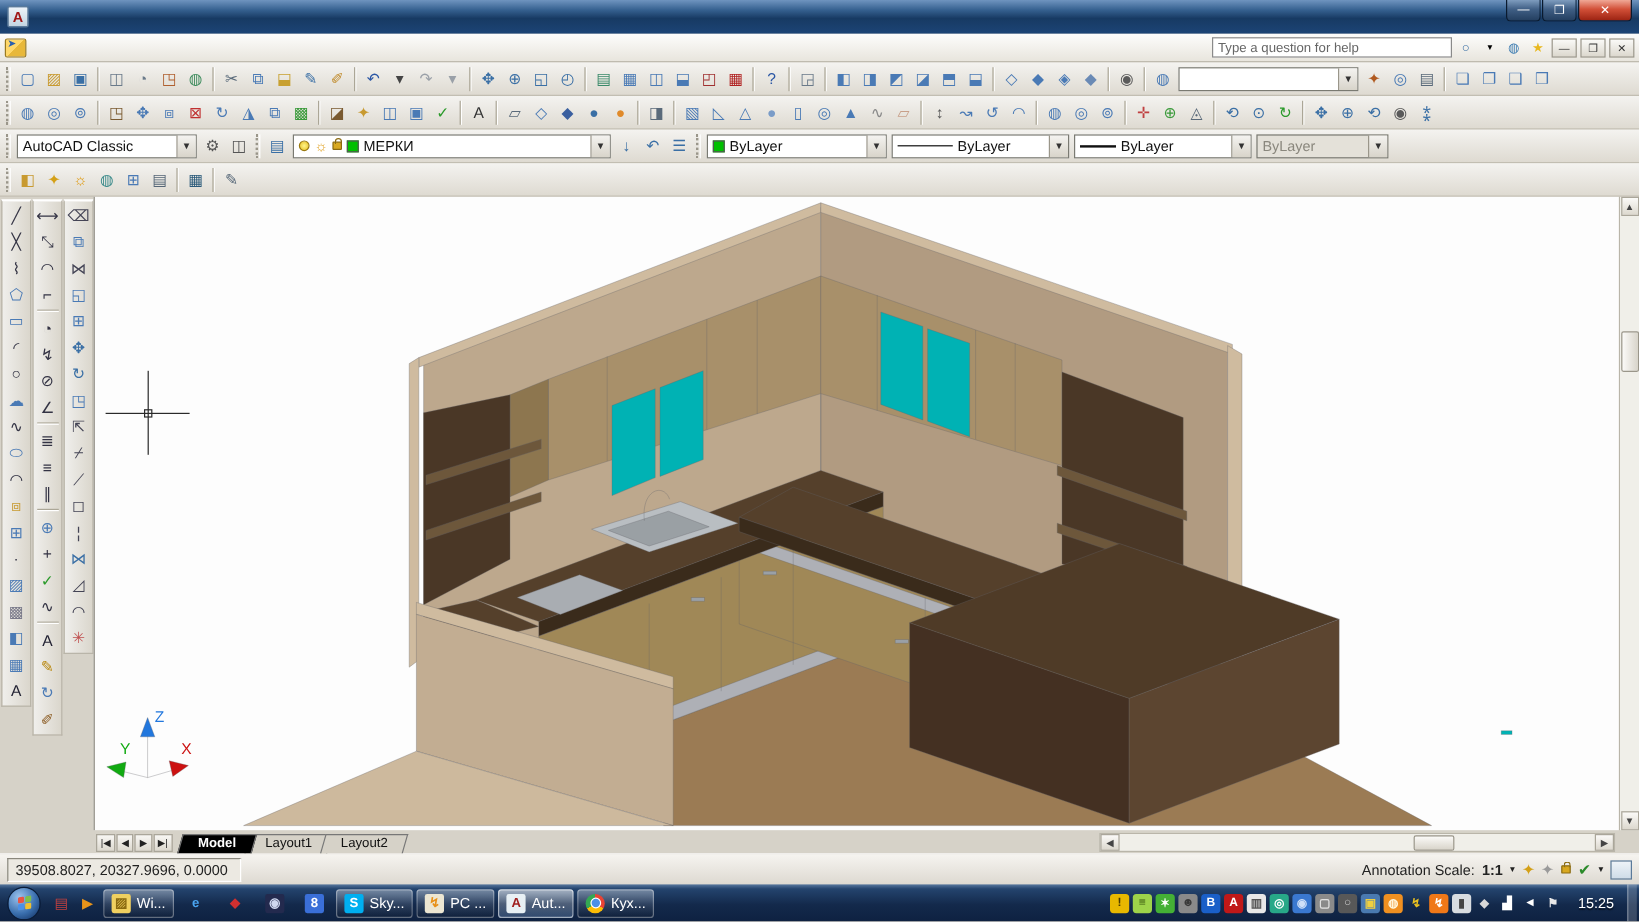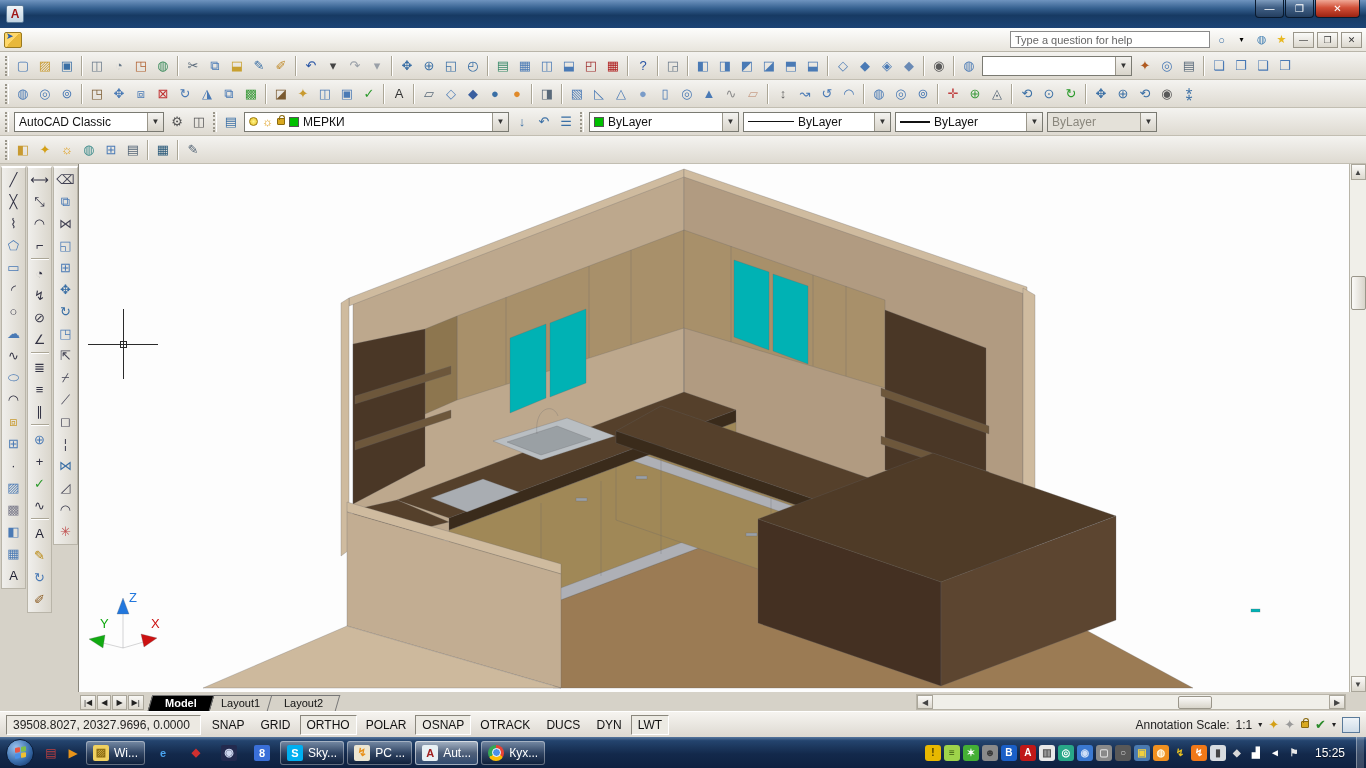--- a/index.html
+++ b/index.html
@@ -871,34 +871,23 @@
       </div>
     <div class="hscroll">
       <span class="hsa">◀</span>
       <span class="hthumb"></span>
       <span class="hsa right">▶</span>
     </div>
   </div>
 
   <div class="statusbar">
     <span class="coords">39508.8027, 20327.9696, 0.0000</span>
-    <span id="toggles" style="display:flex;gap:2px">
-        <span class="stoggle">SNAP</span>
-        <span class="stoggle">GRID</span>
-        <span class="stoggle on">ORTHO</span>
-        <span class="stoggle">POLAR</span>
-        <span class="stoggle on">OSNAP</span>
-        <span class="stoggle">OTRACK</span>
-        <span class="stoggle">DUCS</span>
-        <span class="stoggle">DYN</span>
-        <span class="stoggle on">LWT</span>
-      </span>
     <span class="sb-right">
       <span>Annotation Scale:</span>
-      <span style="font-weight:normal">1:1</span>
+      <span style="font-weight:bold">1:1</span>
       <span style="font-size:8px">▾</span>
       <span id="sb-icons" style="display:flex;gap:5px">
           <span class="sb-ico" style="color: rgb(212, 160, 23);">✦</span>
           <span class="sb-ico" style="color: rgb(154, 154, 154);">✦</span>
         </span>
       <span class="mini-lock"></span>
       <span class="sb-ico" style="color:#2a8a2a">✔</span>
       <span style="font-size:8px">▾</span>
       <span class="cleanscreen"></span>
     </span>

